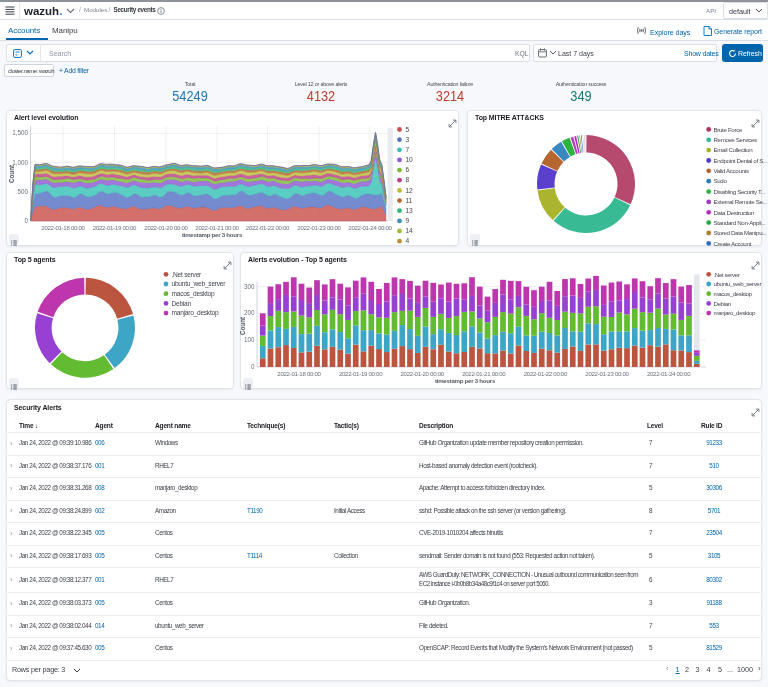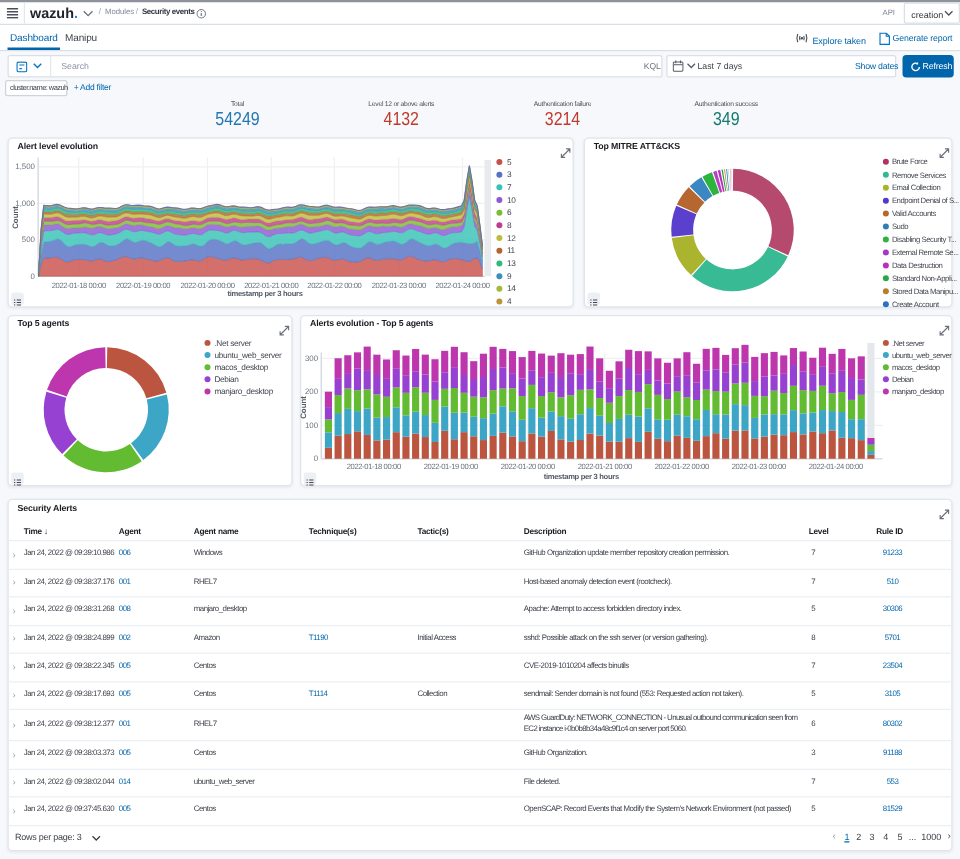--- a/index.html
+++ b/index.html
@@ -31,36 +31,36 @@
 <div class="abs" style="left:84px;top:6px;font-size:6.2px;color:#7c8594">Modules</div>
 <div class="abs" style="left:108.5px;top:6px;font-size:6.5px;color:#98a0ac">/</div>
 <div class="abs" style="left:113.5px;top:6px;font-size:6.3px;font-weight:600;letter-spacing:-0.3px;color:#343741">Security events</div>
 <svg class="abs" style="left:157px;top:6.5px" width="8" height="8" viewBox="0 0 8 8">
     <circle cx="4" cy="4" r="3.4" stroke="#6a717d" stroke-width="0.8" fill="none"></circle>
     <line x1="4" y1="3.4" x2="4" y2="5.8" stroke="#6a717d" stroke-width="0.9"></line>
     <circle cx="4" cy="2.2" r="0.5" fill="#6a717d"></circle>
   </svg>
 <div class="abs" style="left:706px;top:7px;font-size:6.2px;color:#7c8594">API</div>
 <div class="abs" style="left:723px;top:2px;width:45px;height:16.5px;background:#fff;border:1px solid #d9dfe7;border-radius:2px"></div>
-<div class="abs" style="left:729px;top:6.5px;font-size:7.2px;color:#343741">creation</div>
+<div class="abs" style="left:729px;top:6.5px;font-size:7.2px;color:#343741">default</div>
 <svg class="abs" style="left:755px;top:8px" width="8" height="6" viewBox="0 0 8 6">
     <path d="M1,1 L4,4 L7,1" stroke="#4a4f59" stroke-width="1" fill="none"></path>
   </svg>
 
 <div class="abs" style="left:0;top:19.5px;width:768px;height:21px;background:#fff;border-bottom:1px solid #d9dfe7"></div>
-<div class="abs" style="left:8px;top:26px;font-size:8px;letter-spacing:-0.1px;color:#0065ab">Dashboard</div>
+<div class="abs" style="left:8px;top:26px;font-size:8px;letter-spacing:-0.1px;color:#0065ab">Accounts</div>
 <div class="abs" style="left:6px;top:38px;width:42px;height:2px;background:#0065ab"></div>
 <div class="abs" style="left:52px;top:26px;font-size:8px;letter-spacing:-0.1px;color:#3a3f47">Manipu</div>
 <svg class="abs" style="left:636px;top:26px" width="11" height="9" viewBox="0 0 11 9">
     <g stroke="#4a4f59" stroke-width="0.9" fill="none">
       <path d="M2.2,1.2 Q0.8,4.5 2.2,7.8 M8.8,1.2 Q10.2,4.5 8.8,7.8 M4,2.8 Q3.2,4.5 4,6.2 M7,2.8 Q7.8,4.5 7,6.2"></path>
     </g>
     <circle cx="5.5" cy="4.5" r="1" fill="#4a4f59"></circle>
   </svg>
-<div class="abs" style="left:650px;top:27.5px;font-size:7.2px;letter-spacing:-0.1px;color:#0065ab;white-space:nowrap">Explore taken</div>
+<div class="abs" style="left:650px;top:27.5px;font-size:7.2px;letter-spacing:-0.1px;color:#0065ab;white-space:nowrap">Explore days</div>
 <svg class="abs" style="left:703px;top:26px" width="9" height="10" viewBox="0 0 9 10">
     <path d="M1,0.5 h5 l2.5,2.5 v6.5 h-7.5 z" stroke="#0073c0" stroke-width="0.9" fill="none"></path>
     <path d="M6,0.5 v2.5 h2.5" stroke="#0073c0" stroke-width="0.9" fill="none"></path>
   </svg>
 <div class="abs" style="left:714px;top:27.5px;font-size:7px;letter-spacing:-0.1px;color:#0065ab;white-space:nowrap">Generate report</div>
 
 <div class="abs" style="left:6px;top:44px;width:524px;height:18px;background:#fff;border:1px solid #d9dfe7;border-radius:2px"></div>
 <svg class="abs" style="left:13px;top:48.5px" width="9" height="9" viewBox="0 0 9 9">
     <rect x="0.6" y="0.6" width="7.8" height="7.8" rx="1.2" stroke="#0073c0" stroke-width="1" fill="none"></rect>
     <line x1="2.5" y1="3" x2="6.5" y2="3" stroke="#0073c0" stroke-width="0.9"></line>

